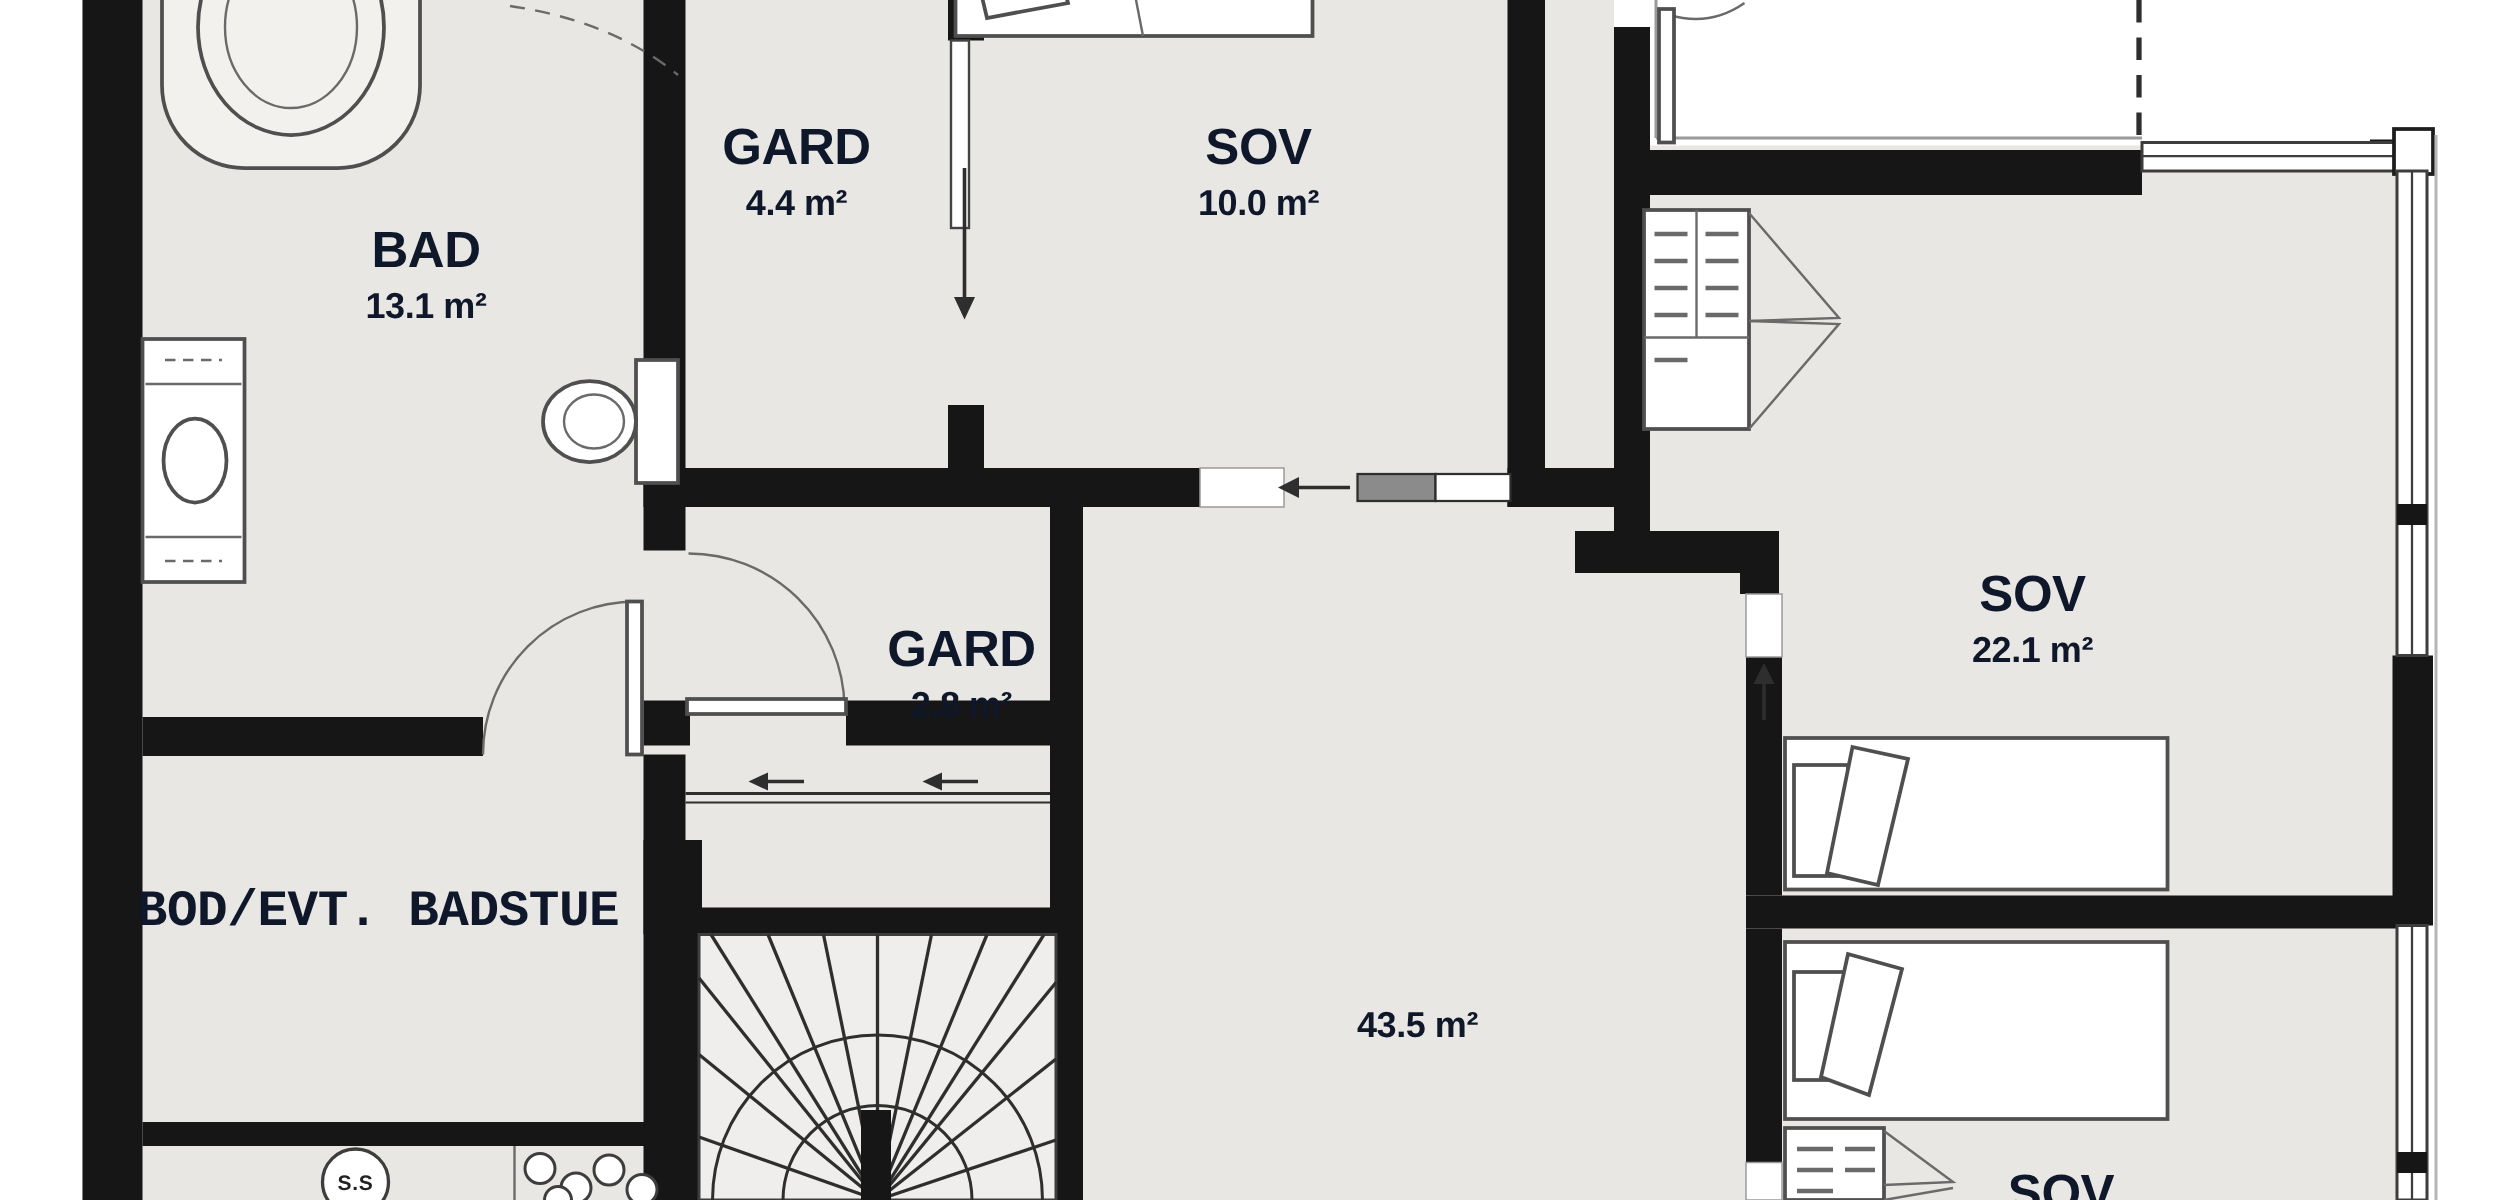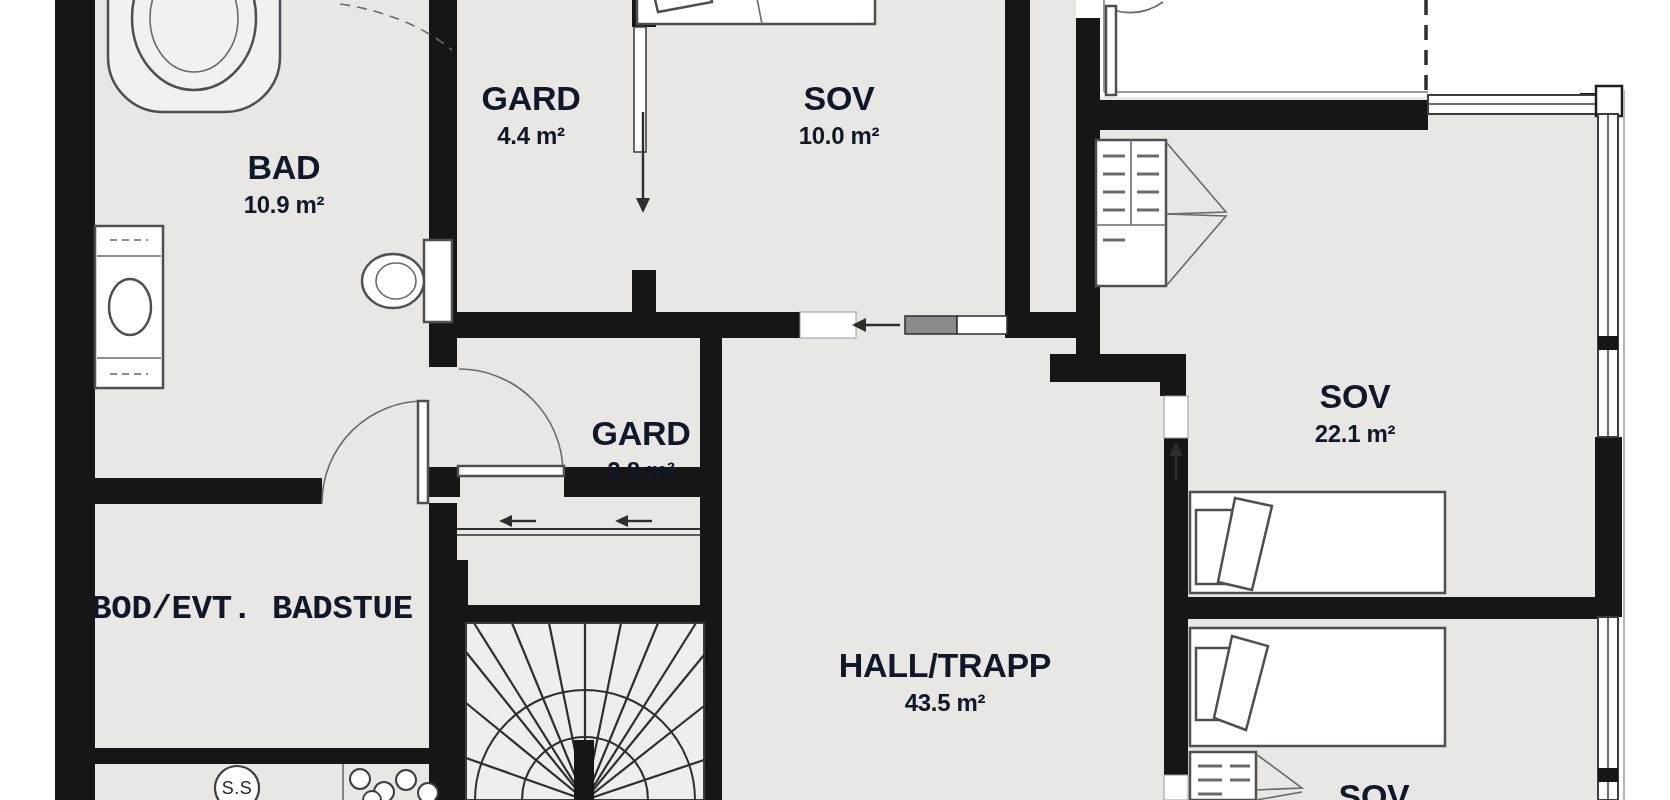--- a/index.html
+++ b/index.html
@@ -4,21 +4,21 @@
 <style>
   html,body{margin:0;padding:0;background:#ffffff;}
   .plan{position:relative;width:1670px;height:800px;overflow:hidden;background:#ffffff;
         font-family:"Liberation Sans", sans-serif;}
   .plan svg{position:absolute;left:0;top:0;}
   .room-label{position:absolute;transform:translate(-50%,-50%);text-align:center;
               color:#0f172a;font-weight:700;letter-spacing:-0.3px;line-height:37px;white-space:nowrap;}
   .room-label .rname{display:block;font-size:34px;}
   .room-label .rarea{display:block;font-size:24px;}
   .drain-label{position:absolute;transform:translate(-50%,-50%);color:#222;
-               font-weight:400;font-size:18px;letter-spacing:0.5px;}
+               font-weight:700;font-size:14px;letter-spacing:0.5px;}
   
   .wall{fill:#161616;}
   .fl{fill:none;stroke:#4f4f4f;stroke-width:2.5;}
   .fl-thin{fill:none;stroke:#6a6a6a;stroke-width:1.6;}
   .furn{fill:#ffffff;stroke:#4f4f4f;stroke-width:2.5;}
   .open{fill:#ffffff;stroke:#9a9a9a;stroke-width:1;}
   .arrow{stroke:#2e2e2e;stroke-width:2.4;fill:none;}
   .ahead{fill:#2e2e2e;stroke:none;}
 </style>
 </head>
@@ -240,39 +240,38 @@
       <circle cx="384" cy="792" r="10"></circle>
       <circle cx="406" cy="780" r="10"></circle>
       <circle cx="428" cy="793" r="10"></circle>
       <circle cx="372" cy="800" r="9"></circle>
     </g>
   </g>
 </svg>
 
   <div class="room-label" style="left:284px;top:186px;">
     <span class="rname">BAD</span>
-    <span class="rarea">10.9 m²</span>
+    <span class="rarea">13.1 m²</span>
   </div>
   <div class="room-label" style="left:531px;top:117px;">
     <span class="rname">GARD</span>
     <span class="rarea">4.4 m²</span>
   </div>
   <div class="room-label" style="left:839px;top:117px;">
     <span class="rname">SOV</span>
     <span class="rarea">10.0 m²</span>
   </div>
   <div class="room-label" style="left:641px;top:452px;">
     <span class="rname">GARD</span>
     <span class="rarea">2.8 m²</span>
   </div>
   <div class="room-label" style="left:252px;top:609px;font-family:Liberation Mono, monospace;">
     <span class="rname">BOD/EVT. BADSTUE</span>
   </div>
   <div class="room-label" style="left:945px;top:684px;">
-    <span class="rname">HALL/TRAPP</span>
     <span class="rarea">43.5 m²</span>
   </div>
   <div class="room-label" style="left:1355px;top:415px;">
     <span class="rname">SOV</span>
     <span class="rarea">22.1 m²</span>
   </div>
   <div class="room-label" style="left:1374px;top:796px;">
     <span class="rname">SOV</span>
     <span class="rarea"></span>
   </div>

